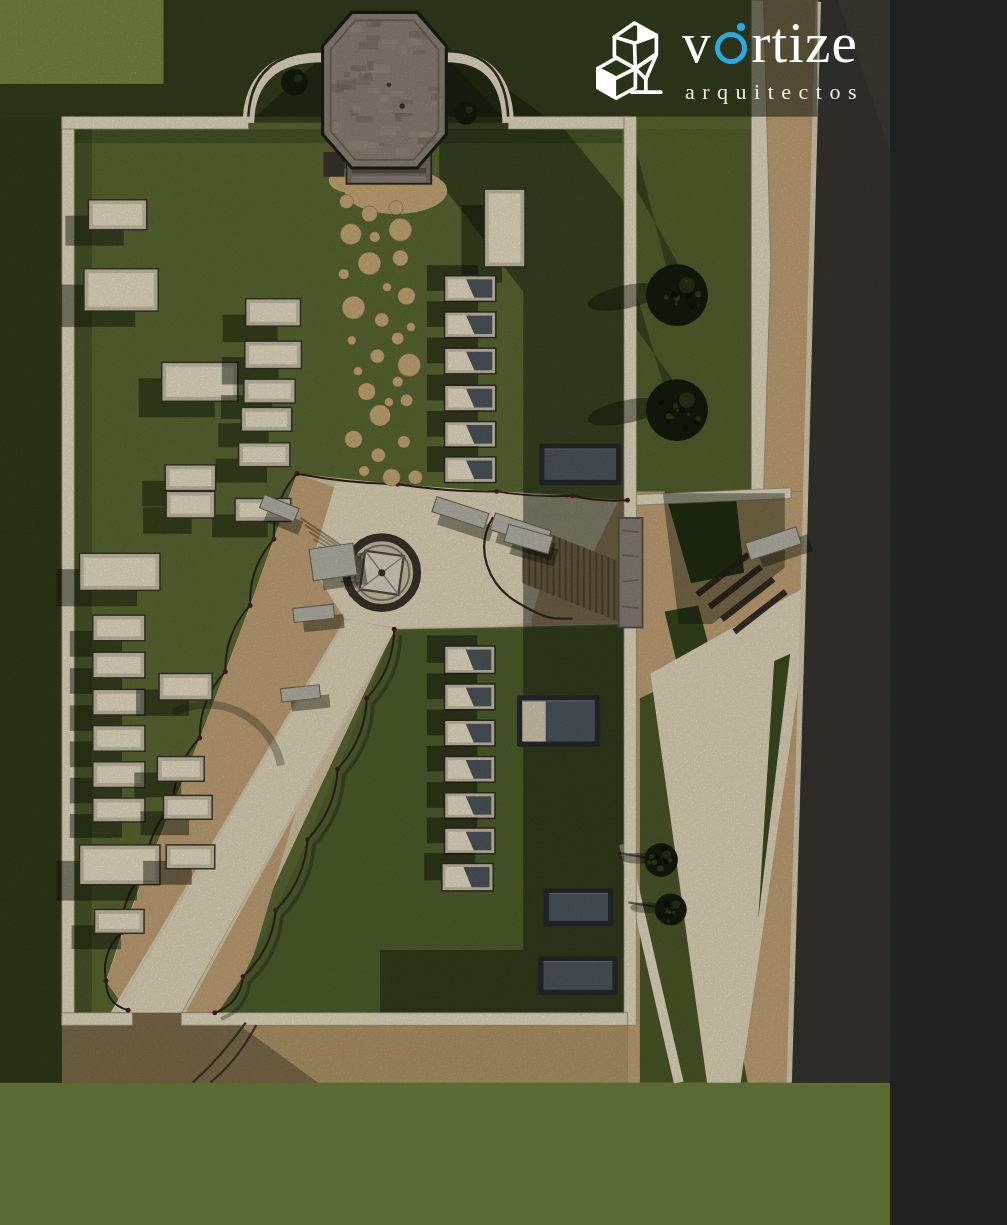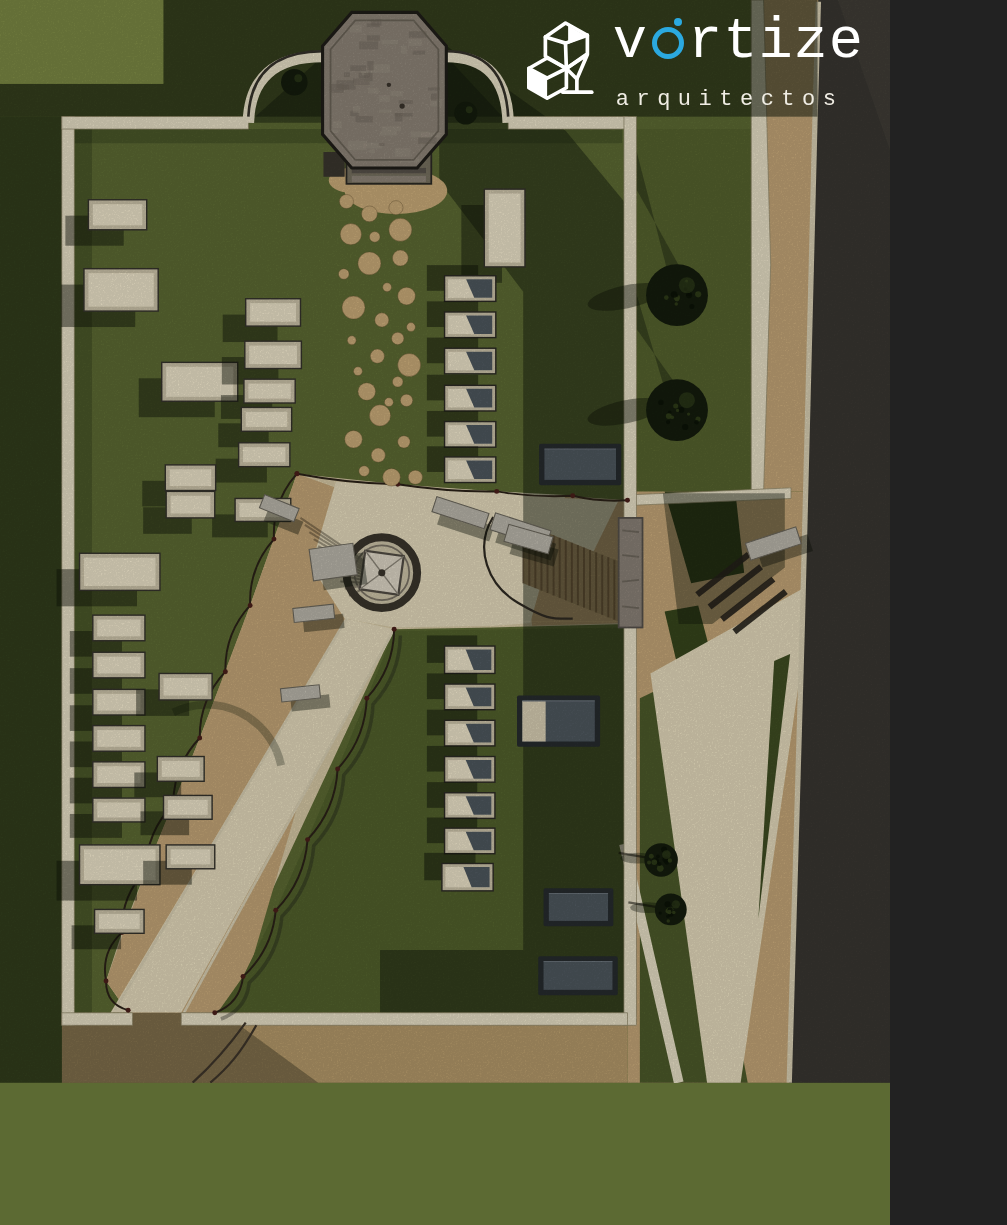--- a/index.html
+++ b/index.html
@@ -1,31 +1,31 @@
 <!DOCTYPE html>
 <html><head>
 <meta charset="utf-8">
 <style>
   html,body{margin:0;padding:0;background:#222;}
-  #stage{position:relative;width:890px;height:1225px;overflow:hidden;font-family:Liberation Mono, monospace;background:#5c6a33;}
+  #stage{position:relative;width:890px;height:1225px;overflow:hidden;font-family:Liberation Serif, serif;background:#5c6a33;}
   #stage svg.scene{position:absolute;inset:0;display:block;}
   
   .z-grass{fill:#5c6a33}.z-grass-light{fill:#7b8844}.z-lawn{fill:#55622e}.z-grass-block{fill:#51602c}
   .z-sand-pale{fill:#e4dabc}.z-sand-mid{fill:#d6c8a5}.z-sand-tan{fill:#c3a577}.z-sand-outer{fill:#b4996a}
   .z-road{fill:#393631}.z-wall{fill:#e7dfc6;stroke:#8f8668;stroke-width:.8}
   .z-shadow{fill:#0f170a}.z-stone{fill:#8d8478}
   .curb{stroke:#d9d0b4;fill:none}
   
   .logo{position:absolute;top:14px;right:26px;display:flex;align-items:flex-start;gap:16px;z-index:5;}
   .logo-icon{width:70px;height:88px;flex:0 0 auto;}
   .logo-text{display:flex;flex-direction:column;}
   .wordmark{color:#fff;font-size:57px;font-weight:300;line-height:1;letter-spacing:1px;white-space:nowrap;}
   .o-ring{display:inline-block;width:22px;height:22px;border:5.5px solid #2BA9E0;border-radius:50%;vertical-align:-2px;margin:0 4px;position:relative;}
   .o-dot{position:absolute;top:-14px;right:-3px;width:8px;height:8px;border-radius:50%;background:#2BA9E0;}
-  .subtitle{color:#f0ede4;font-size:22px;font-weight:400;letter-spacing:7.5px;margin-top:16px;padding-left:3px;white-space:nowrap;}
+  .subtitle{color:#f0ede4;font-size:22px;font-weight:400;letter-spacing:7.5px;margin-top:8px;padding-left:3px;white-space:nowrap;}
 </style>
 </head>
 <body>
 
 <div id="stage">
 <svg class="scene" viewBox="0 0 1007 1225">
   <defs>
     <filter id="grain" x="0" y="0" width="100%" height="100%">
       <feTurbulence type="fractalNoise" baseFrequency="0.55" numOctaves="3" result="n"></feTurbulence>
       <feColorMatrix in="n" type="matrix" values="0 0 0 0 0  0 0 0 0 0  0 0 0 0 0  0.7 0.7 0.7 0 0"></feColorMatrix>

